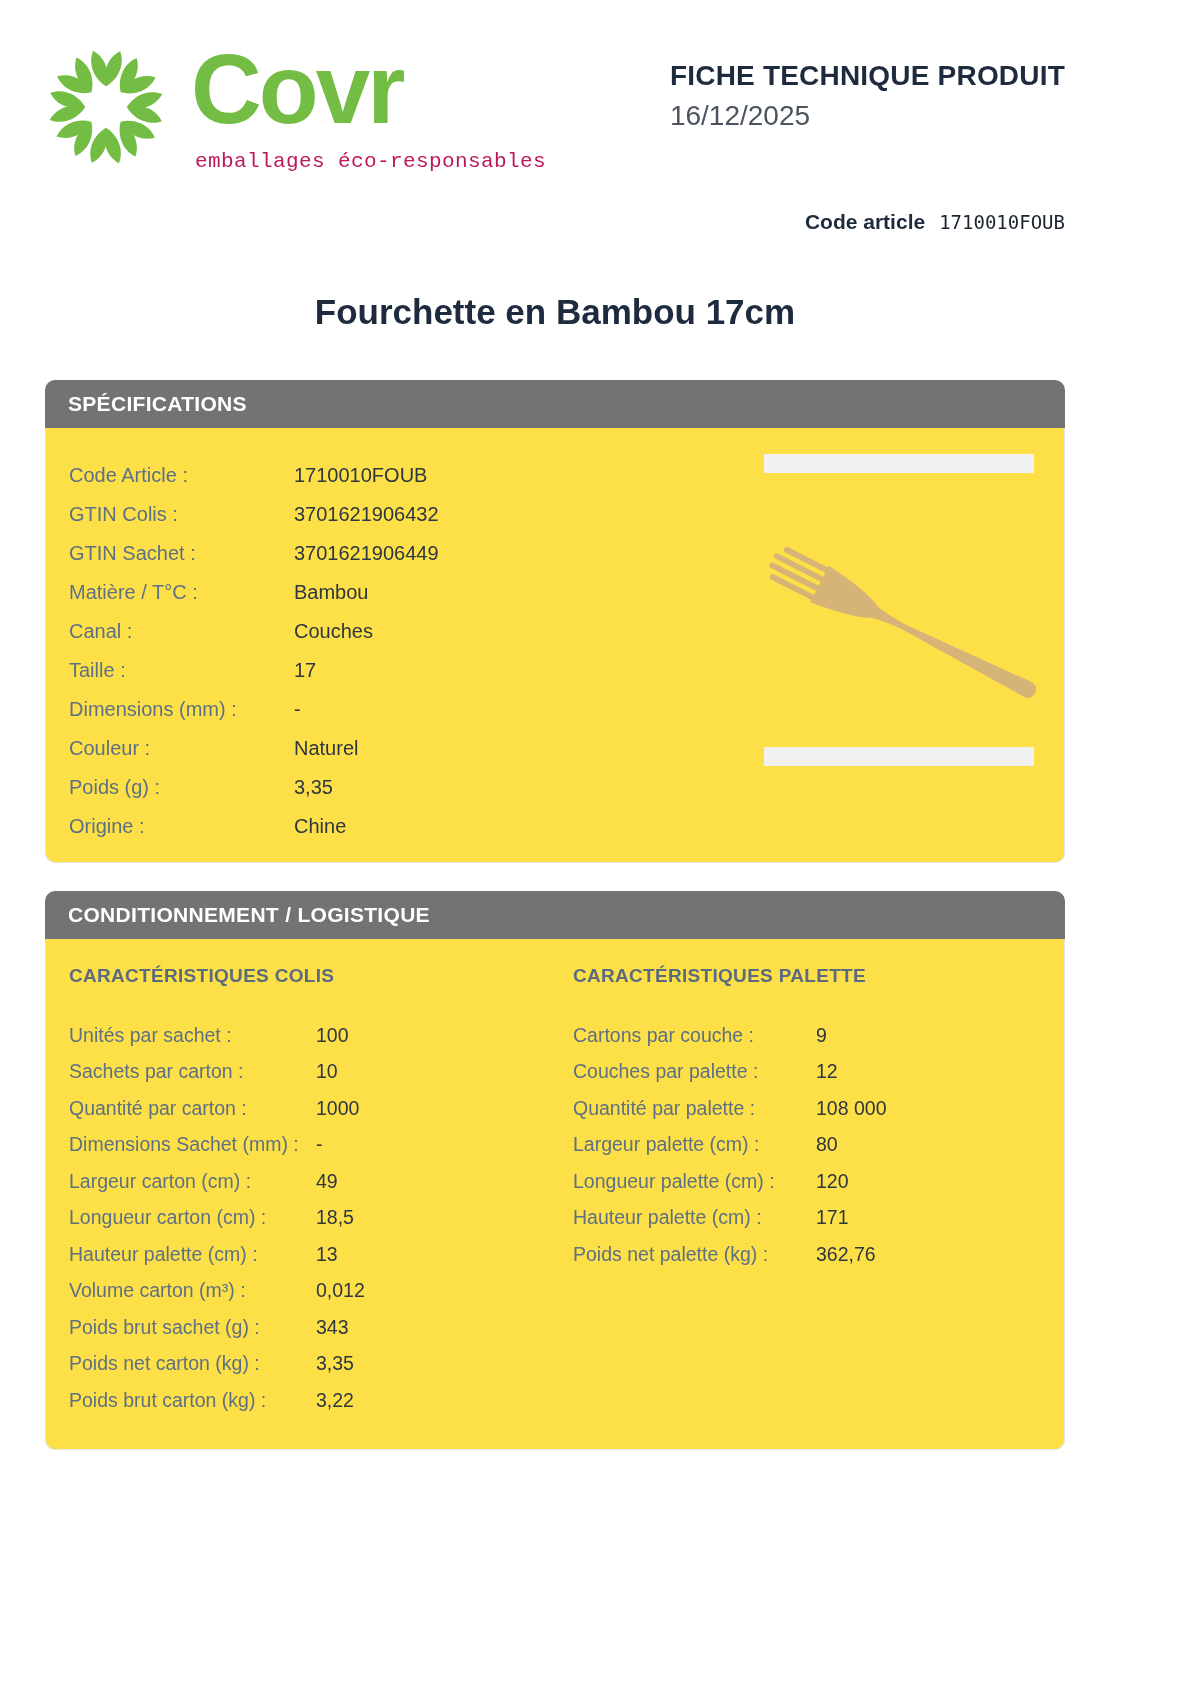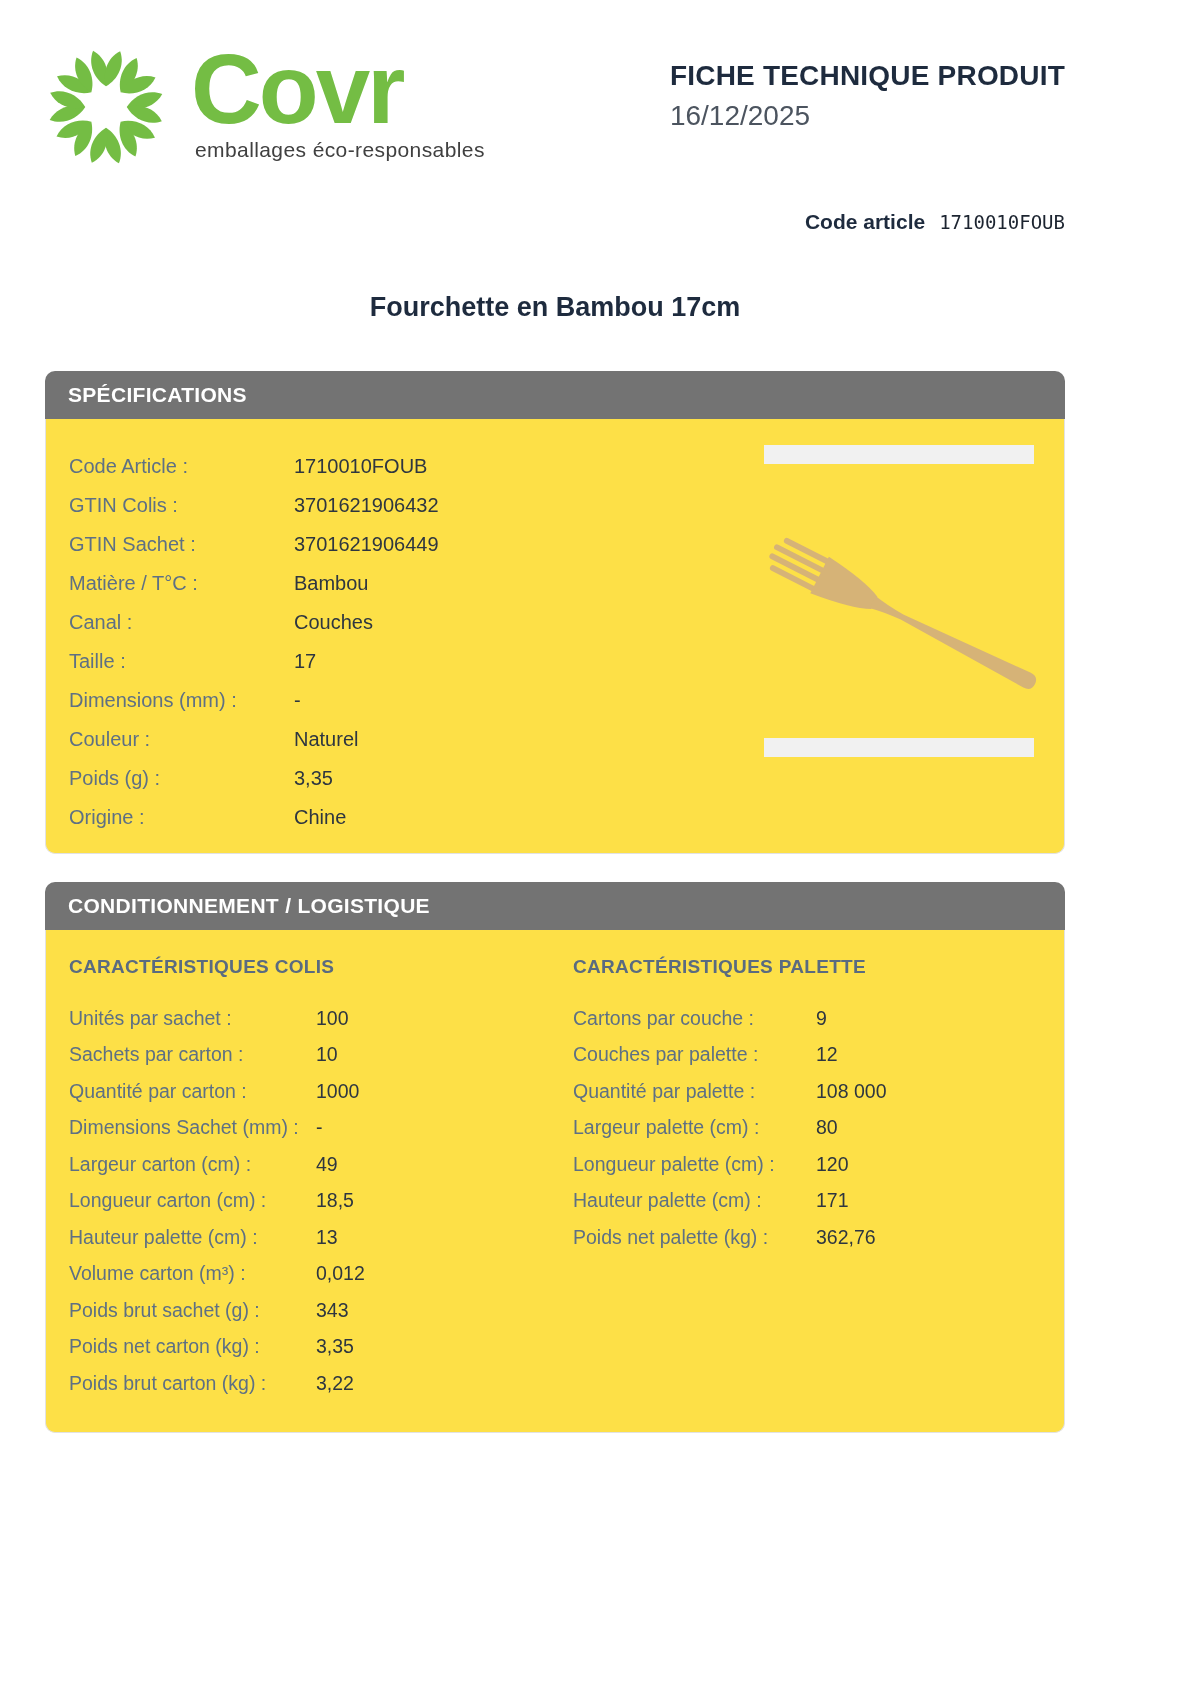--- a/index.html
+++ b/index.html
@@ -15,34 +15,34 @@
 
   
   .top { position:relative; height:262px; }
   .logo { position:absolute; left:45px; top:40px; display:flex; align-items:flex-start; gap:24px; }
   .leaf-icon { width:122px; height:122px; color:#74BD44; margin-top:6px; }
   .brand-name {
     font-size:98px; font-weight:700; color:#74BD44;
     line-height:1.0; letter-spacing:-3px;
   }
   .tagline {
-    font-size:21px; font-weight:500; color:#404040;
-    margin-top:0px; letter-spacing:0.4px; padding-left:4px;
+    font-size:21px; font-weight:500; color:#be185d;
+    margin-top:12px; letter-spacing:0.4px; padding-left:4px;font-family:Liberation Mono, monospace;
   }
   .doc-head { position:absolute; right:126px; top:60px; text-align:left; }
   .doc-title { font-size:28px; font-weight:700; color:#1E2B3E; letter-spacing:0.2px; }
   .doc-date { font-size:28px; color:#4C545F; margin-top:8px; }
   .code-line { position:absolute; right:126px; top:210px; display:flex; align-items:baseline; gap:14px; }
   .code-label { font-size:21px; font-weight:700; color:#1E2B3E; }
   .code-value { font-family:"DejaVu Sans Mono", monospace; font-size:19px; color:#1C2430; }
 
   
   .product-title {
     width:1020px; margin:30px 0 0 45px; text-align:center;
-    font-size:27px; font-weight:700; color:#1E2B3E;
+    font-size:35px; font-weight:700; color:#1E2B3E;
   }
 
   
   .card { width:1020px; margin-left:45px; border-radius:10px; }
   .spec-card { margin-top:48px; }
   .logi-card { margin-top:28px; }
   .card-head {
     background:#737373; border-radius:10px 10px 0 0;
     height:48px; display:flex; align-items:center; padding-left:23px;
   }
@@ -64,21 +64,21 @@
   
   .product-image { position:absolute; top:26px; right:30px; width:270px; height:312px; }
   .img-strip { position:absolute; left:0; right:0; height:19px; background:#F1F1F1; }
   .img-strip.top { top:0; }
   .img-strip.bottom { bottom:0; }
   .fork-svg { position:absolute; left:-8px; top:142px; width:292px; height:60px;
     transform:rotate(27deg); transform-origin:50% 50%; overflow:visible; }
 
   
   .logi-grid { display:grid; grid-template-columns:504px 1fr; }
-  .col-title { font-size:19px; font-weight:700; color:#5A6B80; letter-spacing:0.3px; margin-bottom:22px; }
+  .col-title { font-size:19px; font-weight:700; color:#5A6B80; letter-spacing:0.3px; margin-bottom:30px; }
   .logi-row { display:flex; align-items:center; height:36.5px; font-size:19.5px; }
   .logi-row .lbl { width:247px; color:#5E7084; }
   .logi-row .val { color:#2E3640; }
   .col-palette .logi-row .lbl { width:243px; }
 </style>
 </head>
 <body>
 
 <div class="page">
 

